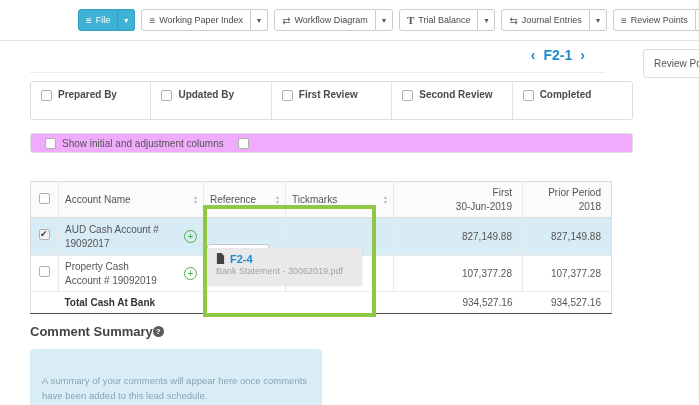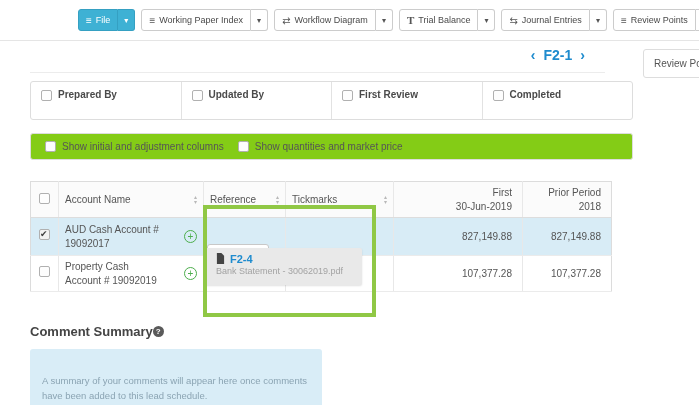--- a/index.html
+++ b/index.html
@@ -42,22 +42,22 @@
 
   
   .signoff { position:absolute; left:30px; top:81px; width:603px; height:39px;
              border:1px solid #ddd; border-radius:3px; display:flex; background:#fff; }
   .signoff-cell { flex:1; border-left:1px solid #e2e2e2; padding:8px 0 0 10px;
                   display:flex; gap:6px; align-items:flex-start; }
   .signoff-cell:first-child { border-left:none; }
   .signoff-cell .lbl { font-size:10px; font-weight:bold; color:#4a4a4a; margin-top:-1px; }
 
   
-  .options { position:absolute; left:30px; top:133px; width:603px; height:27px;
-             background:#84cc16; border:1px solid #ddd; border-radius:3px;
+  .options { position:absolute; left:30px; top:133px; width:603px; height:20px;
+             background:#f0abfc; border:1px solid #ddd; border-radius:3px;
              display:flex; align-items:center; gap:14px; padding-left:14px; }
   .opt { display:flex; align-items:center; gap:6px; font-size:10px; color:#555; }
 
   
   .table-wrap { position:absolute; left:30px; top:181px; width:581px; }
   table { border-collapse:collapse; width:581px; table-layout:fixed; }
   td, th { font-size:10px; color:#555; vertical-align:middle; }
   thead th { background:#fbfbfb; border-bottom:1px solid #ddd; font-weight:normal;
              height:31px; padding:4px 6px; text-align:left; }
   .tbl { border:1px solid #dcdcdc; }
@@ -178,32 +178,35 @@
     <div class="signoff-cell">
       <span class="cb"></span>
       <span class="lbl">Updated By</span>
     </div>
     <div class="signoff-cell">
       <span class="cb"></span>
       <span class="lbl">First Review</span>
     </div>
     <div class="signoff-cell">
       <span class="cb"></span>
+      <span class="lbl">Second Review</span>
+    </div>
+    <div class="signoff-cell">
+      <span class="cb"></span>
       <span class="lbl">Completed</span>
     </div>
   </div>
 
   <div class="options">
     <label class="opt">
       <span class="cb"></span>
       <span>Show initial and adjustment columns</span>
     </label>
     <label class="opt">
       <span class="cb"></span>
-      <span>Show quantities and market price</span>
     </label>
   </div>
 
   <div class="table-wrap">
     <table class="tbl">
       <colgroup>
         <col style="width:28px">
           <col style="width:145px">
           <col style="width:82px">
         <col style="width:108px">
@@ -278,20 +281,28 @@
                 <div>Account # 19092019</div>
               </div>
               <span class="plus-circle">+</span>
             </div>
           </td>
           <td></td>
           <td></td>
           <td class="num">107,377.28</td>
           <td class="num">107,377.28</td>
         </tr>
+        <tr class="total-row">
+          <td></td>
+          <td class="total-label">Total Cash At Bank</td>
+          <td></td>
+          <td></td>
+          <td class="num">934,527.16</td>
+          <td class="num">934,527.16</td>
+        </tr>
       </tbody>
     </table>
   </div>
 
   <div class="ref-dropdown">
     <div class="dd-line1">
       <svg class="file-svg" viewBox="0 0 10 12">
           <path d="M1 0 h5 l3 3 v9 h-8 z" fill="#444"></path>
         </svg>
       <span class="dd-ref">F2-4</span>

